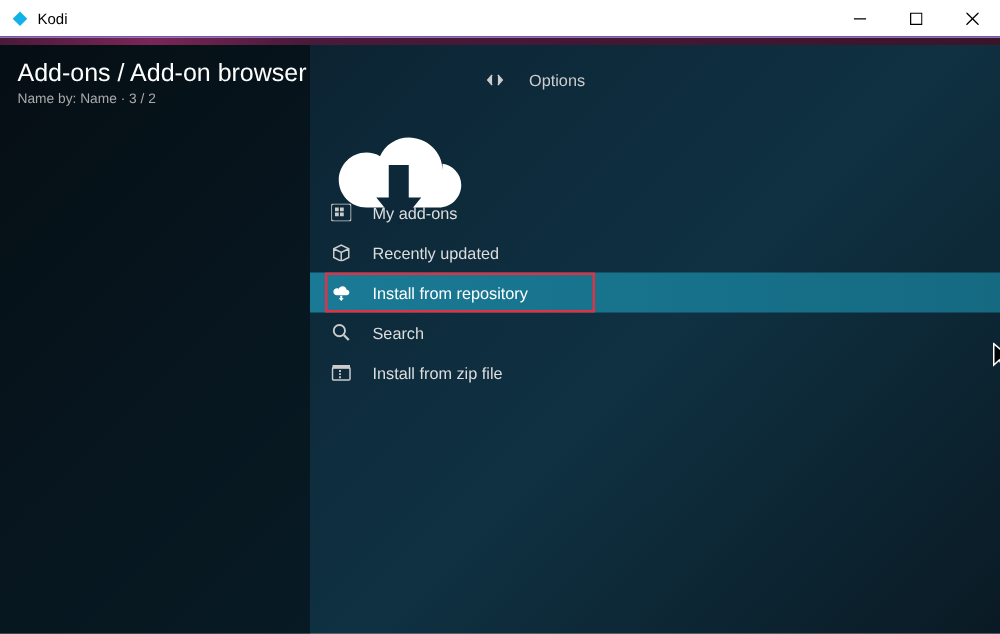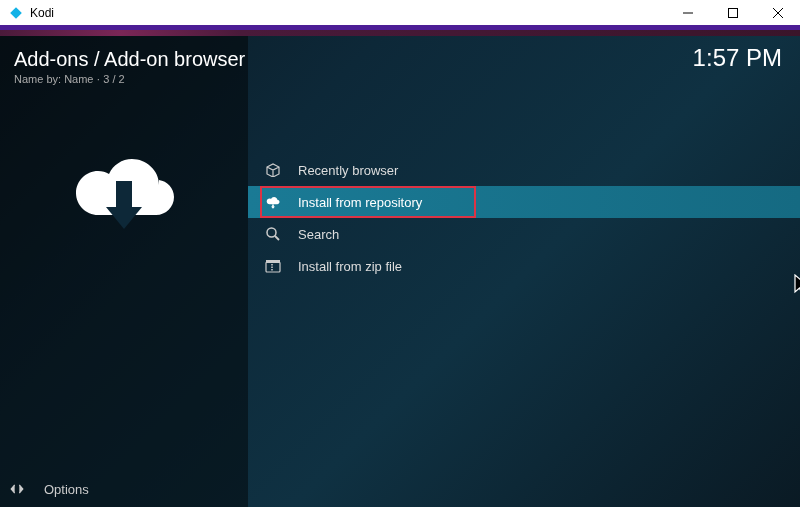--- a/index.html
+++ b/index.html
@@ -1,30 +1,30 @@
 <!DOCTYPE html>
 <html><head>
   <meta charset="utf-8">
   <style>
     * { margin: 0; padding: 0; box-sizing: border-box; font-family: Arial, sans-serif; }
     body { width: 800px; height: 507px; overflow: hidden; background: #000; }
     
     .window { width: 100%; height: 100%; background: #fff; display: flex; flex-direction: column; }
     
-    .titlebar { height: 30px; background: #fff; display: flex; align-items: center; padding: 0 8px; border-bottom: 5px solid #4c1d95; position: relative; }
+    .titlebar { height: 30px; background: #fff; display: flex; align-items: center; padding: 0 8px; border-bottom: 1px solid #4c1d95; position: relative; }
     .titlebar-icon { width: 16px; height: 16px; margin-right: 6px; display: flex; align-items: center; justify-content: center; }
     .titlebar-title { font-size: 12px; color: #000; }
     .titlebar-buttons { position: absolute; right: 0; top: 0; display: flex; height: 100%; }
     .titlebar-btn { width: 45px; height: 100%; display: flex; align-items: center; justify-content: center; font-size: 13px; color: #000; }
     
     .tabbar { height: 6px; background: #8a2a6a; background: linear-gradient(to right, #4a1a3a 0%, #7a2656 15%, #4a1a3a 30%, #3a152a 100%); }
     
     .app-body { flex: 1; display: flex; background: linear-gradient(135deg, #0a1a24 0%, #0d2838 30%, #0f3142 60%, #0a1a24 100%); position: relative; }
     
-    .sidebar { width: 248px; background: rgba(0,0,0,0.45); display: flex; flex-direction: column; padding: 10px 0 0 0; }
+    .sidebar { width: 248px; background: rgba(0,0,0,0.45); display: flex; flex-direction: row; padding: 10px 0 0 0; }
     .header-section { padding: 2px 14px 10px 14px; }
     .breadcrumb { font-size: 20px; color: #fff; font-weight: 300; white-space: nowrap; }
     .sort-info { font-size: 11px; color: #aaa; margin-top: 2px; }
     
     .big-icon { flex: 1; display: flex; align-items: flex-start; justify-content: center; padding-top: 50px; }
     
     .options-bar { height: 36px; display: flex; align-items: center; padding: 0 10px; color: #ccc; font-size: 13px; gap: 20px; }
     
     .main { flex: 1; position: relative; }
     .clock { position: absolute; top: 8px; right: 18px; font-size: 24px; color: #fff; font-weight: 300; }
@@ -92,32 +92,43 @@
       </div>
       <div class="options-bar">
         <svg width="14" height="14" viewBox="0 0 24 24">
             <path fill="#ccc" d="M8 5 L2 12 L8 19 M16 5 L22 12 L16 19" stroke="#ccc" stroke-width="2"></path>
           </svg>
         <span>Options</span>
       </div>
     </div>
 
     <div class="main">
-      <div class="clock">1:57 PM</div>
 
       <div class="menu-list">
 
+        <div class="menu-item">
+          <span class="item-icon">
+            <svg width="16" height="14" viewBox="0 0 16 14">
+                <rect x="0" y="0" width="16" height="14" rx="2" fill="none" stroke="#ccc" stroke-width="1.3"></rect>
+                <rect x="3" y="3" width="3" height="3" fill="#ccc"></rect>
+                <rect x="7" y="3" width="3" height="3" fill="#ccc"></rect>
+                <rect x="3" y="7" width="3" height="3" fill="#ccc"></rect>
+                <rect x="7" y="7" width="3" height="3" fill="#ccc"></rect>
+              </svg>
+          </span>
+          <span>My add-ons</span>
+        </div>
 
         <div class="menu-item">
           <span class="item-icon">
             <svg width="16" height="14" viewBox="0 0 16 14">
                 <path d="M2 4 L8 1 L14 4 L14 11 L8 14 L2 11 Z M2 4 L8 7 L14 4 M8 7 L8 14" fill="none" stroke="#ccc" stroke-width="1.2"></path>
               </svg>
           </span>
-          <span>Recently browser</span>
+          <span>Recently updated</span>
         </div>
 
         <div class="menu-item selected">
           <div class="highlight-box"></div>
           <span class="item-icon">
             <svg width="16" height="14" viewBox="0 0 16 14">
                 <path fill="#fff" d="M12.5 5.5 C12.5 3.5 10.8 2 9 2 C7.7 2 6.5 2.8 6 4 C5.6 3.7 5.1 3.6 4.6 3.6 C3 3.6 1.7 4.9 1.7 6.4 C1.7 8 3 9.2 4.6 9.2 L12.2 9.2 C13.5 9.2 14.5 8.2 14.5 7 C14.5 5.8 13.6 4.9 12.5 4.8 Z"></path>
                 <path fill="#fff" d="M7.2 9.5 L8.8 9.5 L8.8 11.5 L10 11.5 L8 13.8 L6 11.5 L7.2 11.5 Z"></path>
               </svg>
           </span>

